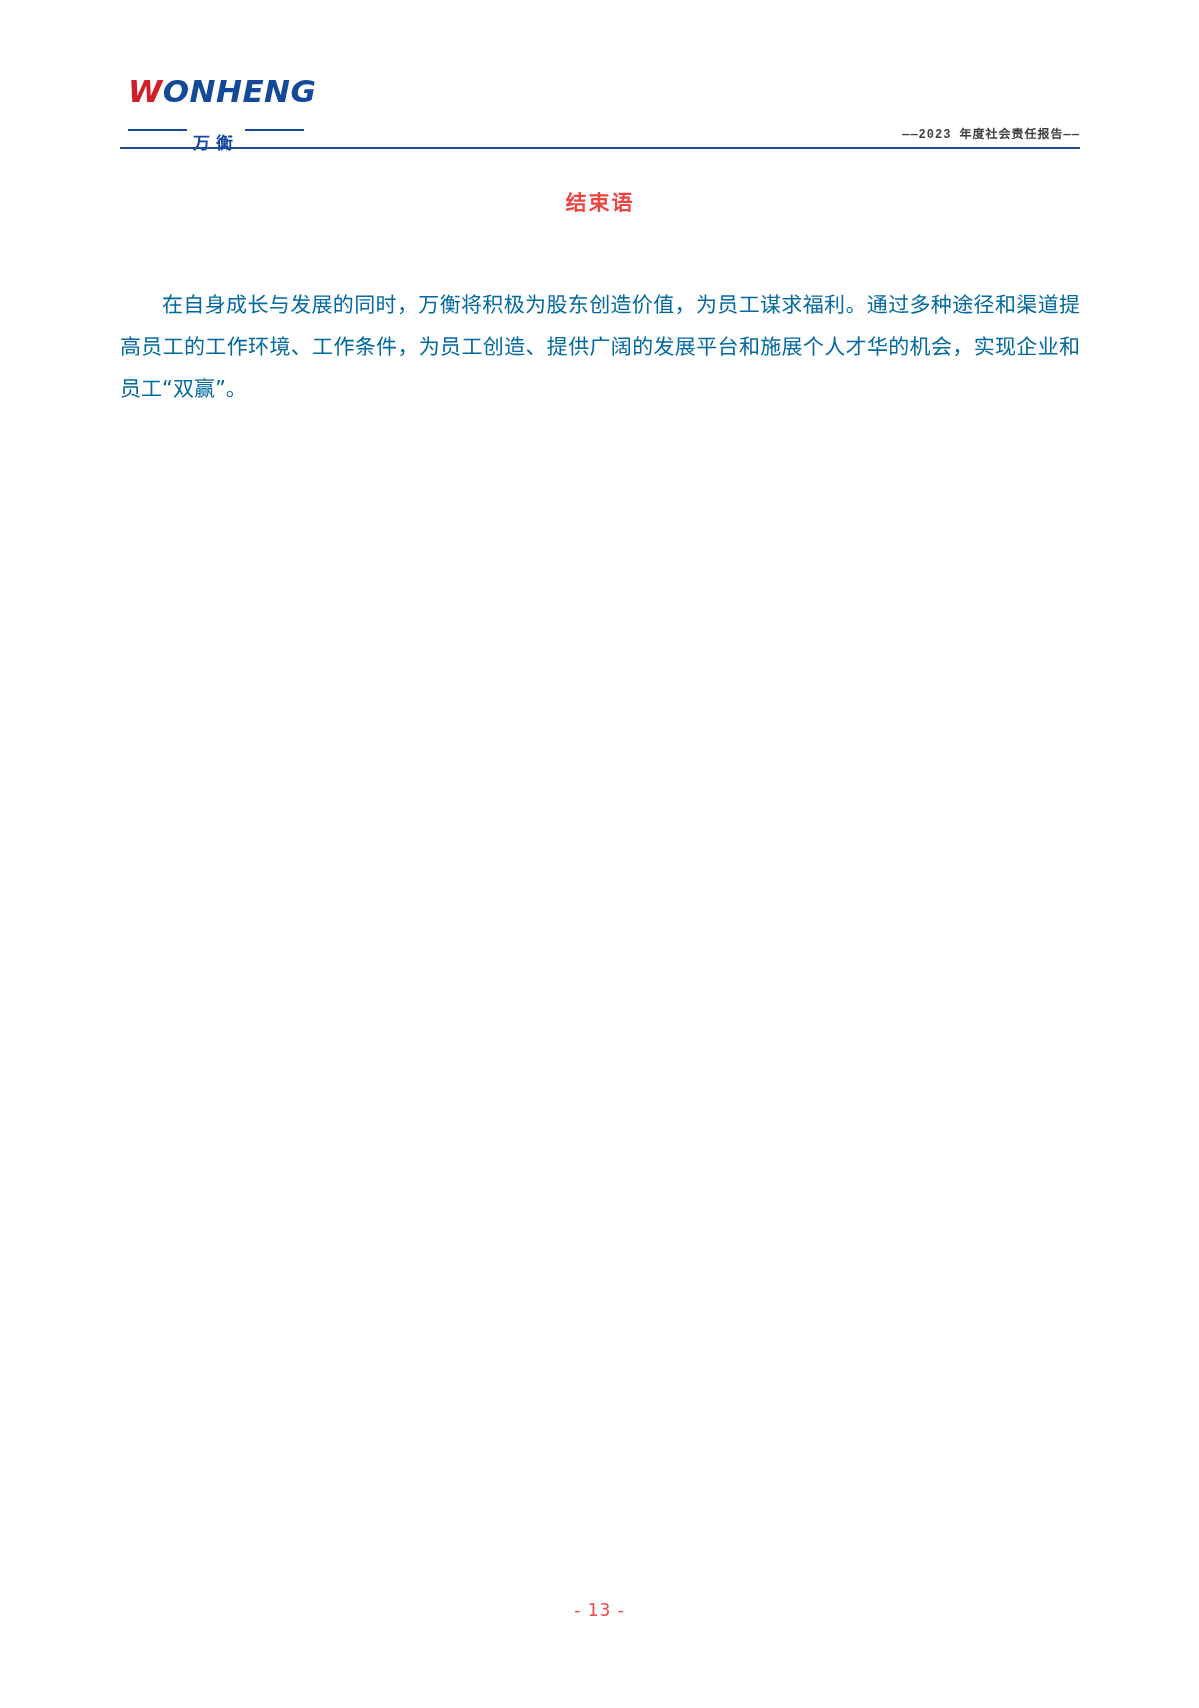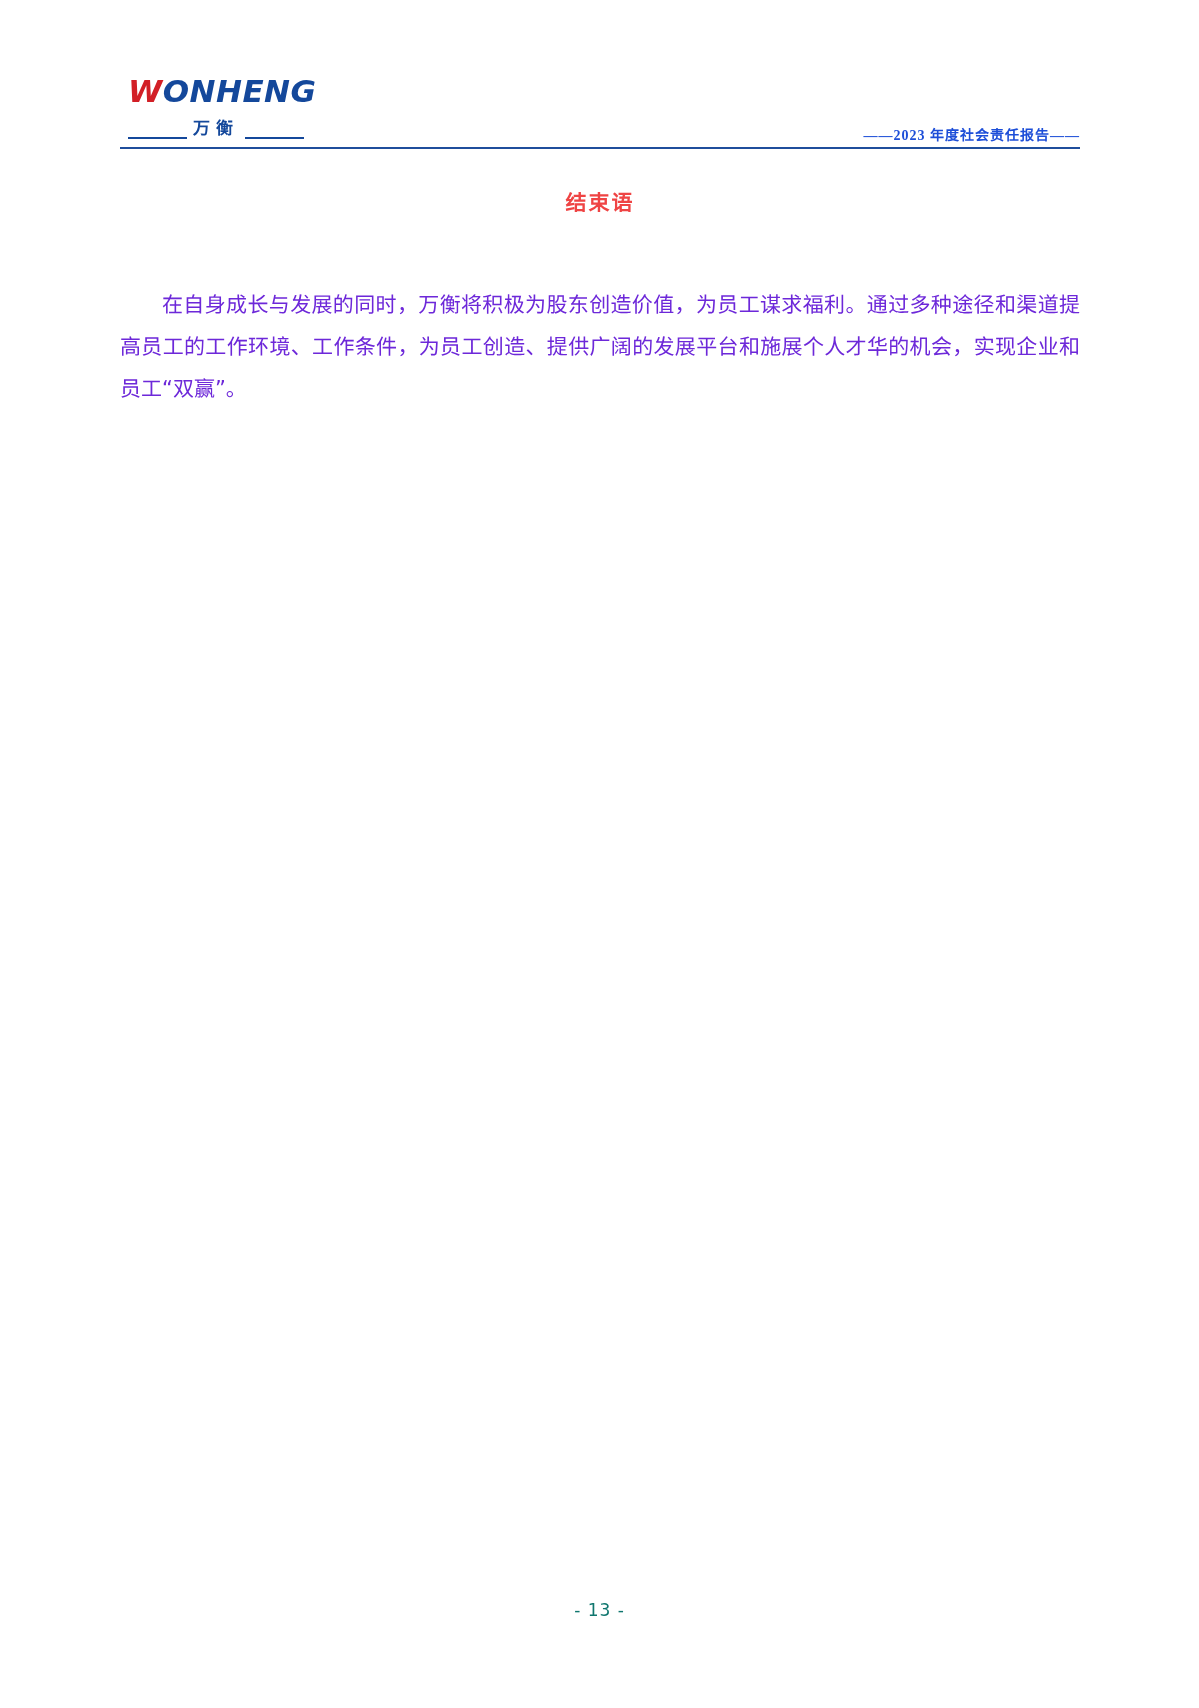--- a/index.html
+++ b/index.html
@@ -47,23 +47,23 @@
     letter-spacing: 0.5px;
     color: #14489b;
     line-height: 1;
     white-space: nowrap;
   }
   .logo-word .accent {
     color: #d21f26;
   }
 
   .logo-sub {
-    margin-top: 7px;
+    margin-top: 22px;
     display: flex;
-    align-items: flex-end;
+    align-items: flex-start;
     width: 176px;
   }
   .logo-sub .bar {
     flex: 1 1 auto;
     height: 2px;
     background: #14489b;
   }
   .logo-sub .cn {
     font-family: "DejaVu Sans", sans-serif;
     font-weight: bold;
@@ -71,24 +71,24 @@
     color: #14489b;
     letter-spacing: 6px;
     padding: 0 6px;
     white-space: nowrap;
   }
 
   .header-right {
     position: absolute;
     right: 0px;
     top: 48px;
-    font-family: Liberation Serif, serif;
-    font-size: 14px;
+    font-family: Liberation Mono, monospace;
+    font-size: 12px;
     font-weight: bold;
-    color: #1d4ed8;
+    color: #404040;
     letter-spacing: 1px;
     white-space: nowrap;
   }
 
   .header-rule {
     position: absolute;
     left: 120px;
     top: 147px;
     width: 960px;
     height: 0;
@@ -115,37 +115,37 @@
   }
 
   .para {
     font-family: "DejaVu Sans", sans-serif;
     font-size: 21px;
     line-height: 42px;
     text-align: justify;
     text-justify: inter-ideograph;
     text-indent: 2em;
     margin: 0;
-    color: #6d28d9;
+    color: #0369a1;
   }
 
   .para.first {
     margin-top: 68px;
   }
 
   
   .footer {
     position: absolute;
     left: 0;
     right: 0;
     top: 1600px;
     text-align: center;
     font-family: "DejaVu Sans", sans-serif;
     font-size: 17px;
-    color: #0f766e;
+    color: #ef4444;
     letter-spacing: 1px;
   }
 </style>
 </head>
 <body>
 
 <div class="page">
 
   <div class="header">
 

